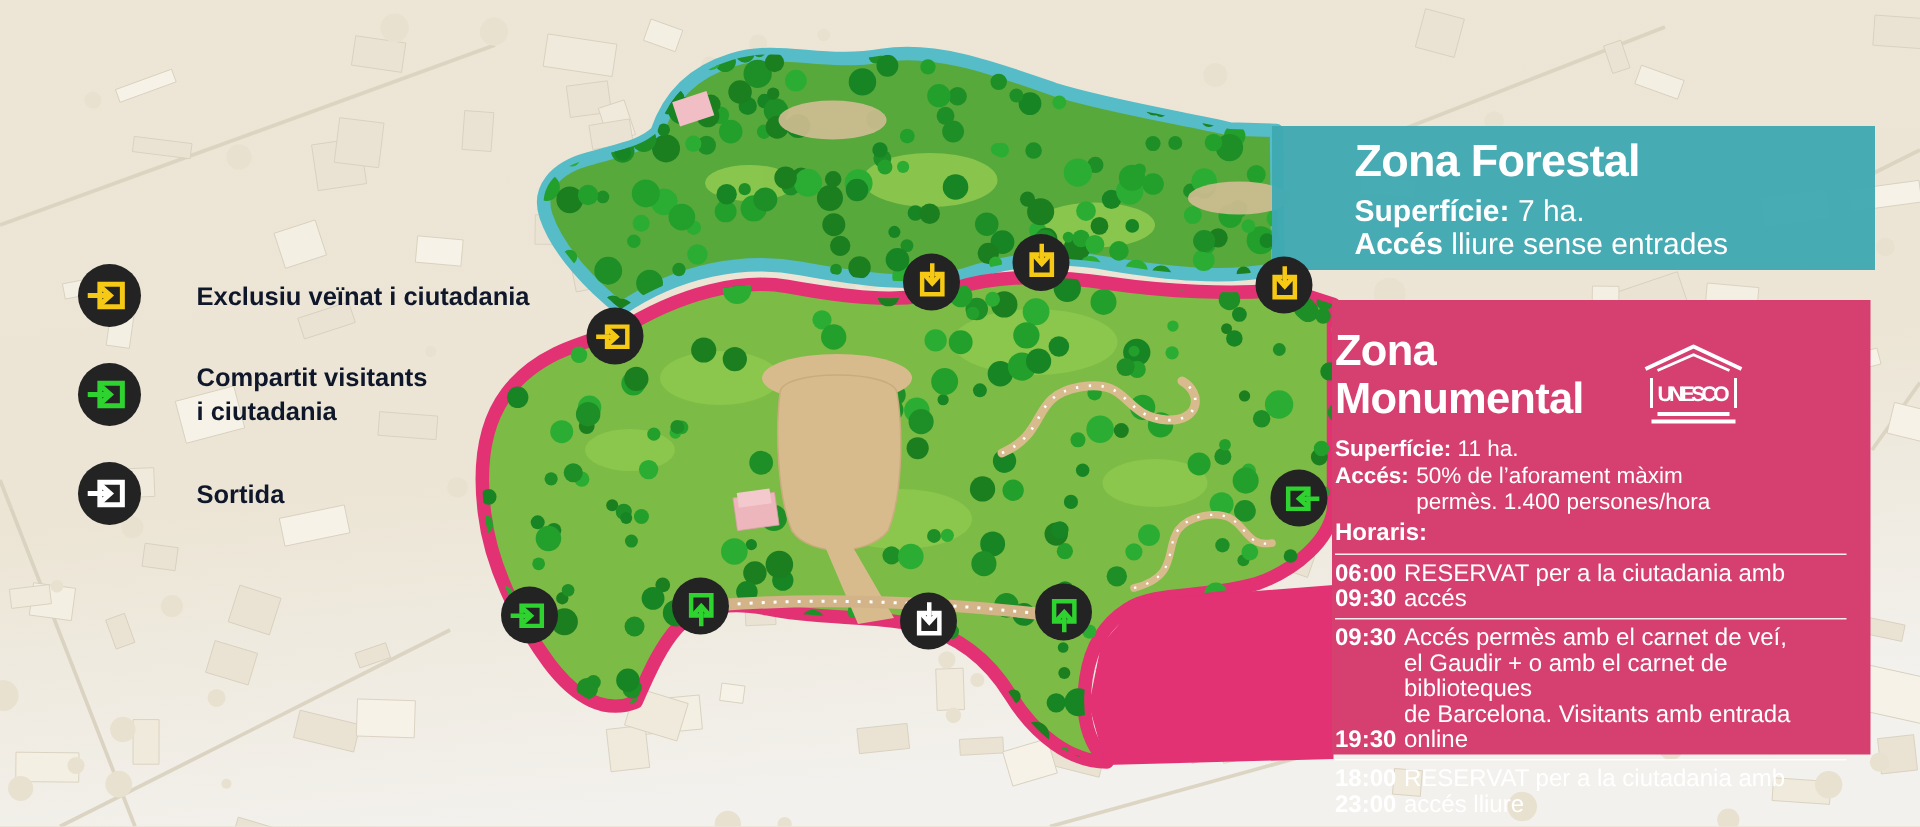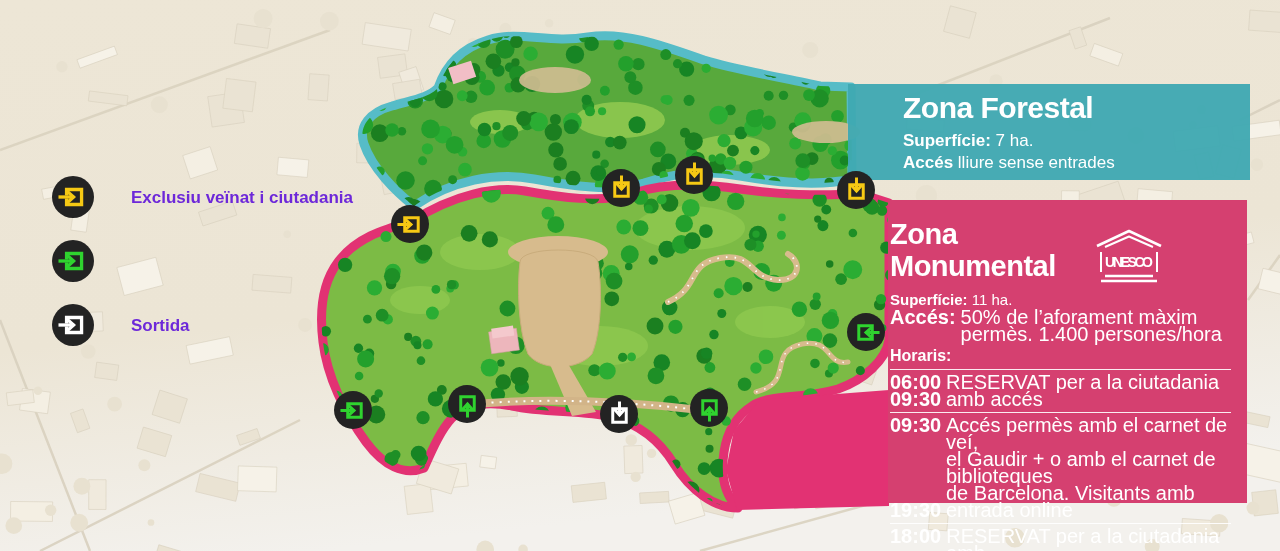--- a/index.html
+++ b/index.html
@@ -4,41 +4,41 @@
 <style>
   html,body{margin:0;padding:0;background:#e9e2d3;}
   #stage{position:relative;width:1280px;height:551px;overflow:hidden;
          font-family:"Liberation Sans",sans-serif;}
   #map-svg{position:absolute;left:0;top:0;z-index:1;}
   
   .panel{position:absolute;color:#fff;z-index:5;box-sizing:border-box;}
   #panel-forestal{left:848px;top:84px;width:402px;height:96px;
                   background:rgba(63,169,178,.96);padding:8px 18px 0 55px;}
   #panel-forestal h1{margin:0 0 7px 0;font-size:30px;line-height:32px;font-weight:bold;letter-spacing:-.5px;}
-  .info-line{margin:0 0 2px 0;font-size:17px;line-height:20px;}
+  .info-line{margin:0 0 2px 0;font-size:20px;line-height:20px;}
   .info-line b{font-weight:bold;}
   #panel-monumental{left:888px;top:200px;width:359px;height:303px;
                     background:#d54070;padding:18px 14px 0 2px;font-size:15px;}
   #panel-monumental h1{margin:0 0 9px 0;font-size:29px;line-height:32px;font-weight:bold;letter-spacing:-.5px;}
   #panel-monumental h1 span{display:block;}
   .unesco{position:absolute;top:26px;right:82px;width:72px;height:62px;}
-  .acc-row{display:flex;margin:1px 0 2px 0;font-size:20px;line-height:17px;}
+  .acc-row{display:flex;margin:1px 0 2px 0;font-size:15px;line-height:17px;}
   .acc-row b{font-weight:bold;margin-right:5px;white-space:nowrap;}
   .acc-row .acc-lines span{display:block;}
   .mini{font-size:15px;line-height:17px;margin:0 0 1px 0;}
   .horaris{font-weight:bold;margin:4px 0 2px 0;font-size:16px;}
   .sep{border:0;border-top:1px solid rgba(255,255,255,.9);margin:4px 2px 4px 0;}
-  .sched-row{display:flex;gap:10px;font-size:20px;line-height:17px;}
+  .sched-row{display:flex;gap:0;font-size:16px;line-height:17px;}
   .sched-row .times{display:flex;flex-direction:column;justify-content:space-between;
                     font-weight:bold;min-width:46px;}
   .sched-row .desc span{display:block;}
   
   #legend{position:absolute;left:52px;top:176px;z-index:6;}
   .leg-row{display:flex;align-items:center;margin-bottom:22px;}
-  .leg-label{margin-left:37px;font-size:17px;line-height:23px;font-weight:bold;color:#6d28d9;}
+  .leg-label{margin-left:37px;font-size:17px;line-height:23px;font-weight:bold;color:#0f172a;}
   .leg-label span{display:block;}
   .puck{width:42px;height:42px;border-radius:50%;background:#232323;
         display:flex;align-items:center;justify-content:center;flex:0 0 42px;}
   
   #markers{position:absolute;left:0;top:0;width:0;height:0;z-index:10;}
   .marker{position:absolute;width:38px;height:38px;border-radius:50%;background:#232323;
           display:flex;align-items:center;justify-content:center;}
 </style>
 </head>
 <body>
@@ -861,20 +861,24 @@
     <div class="leg-row">
       <span class="puck">
           <svg viewBox="0 0 28 28" width="30" height="30" style="transform:rotate(0deg)">
     <g fill="none" stroke="#2FD32F" stroke-width="3.1" stroke-linecap="square">
       <path d="M8 11 V7 H22 V21 H8 V17"></path>
       <path d="M2 14 H13.5"></path>
       <path d="M9.5 9.5 L14.5 14 L9.5 18.5" stroke-linejoin="miter"></path>
     </g>
           </svg>
         </span>
+      <span class="leg-label">
+        <span>Compartit visitants</span>
+        <span>i ciutadania</span>
+      </span>
     </div>
     <div class="leg-row">
       <span class="puck">
           <svg viewBox="0 0 28 28" width="30" height="30" style="transform:rotate(0deg)">
     <g fill="none" stroke="#FFFFFF" stroke-width="3.1" stroke-linecap="square">
       <path d="M8 11 V7 H22 V21 H8 V17"></path>
       <path d="M2 14 H13.5"></path>
       <path d="M9.5 9.5 L14.5 14 L9.5 18.5" stroke-linejoin="miter"></path>
     </g>
           </svg>

